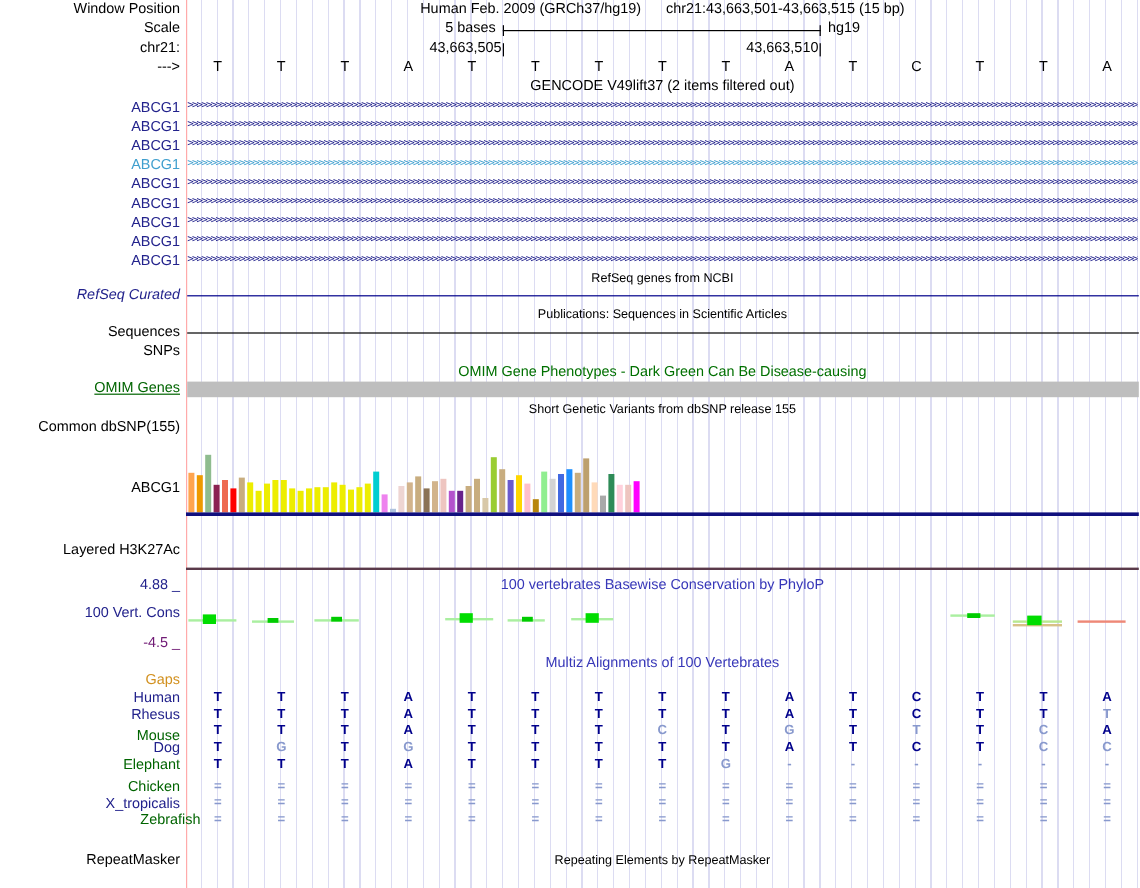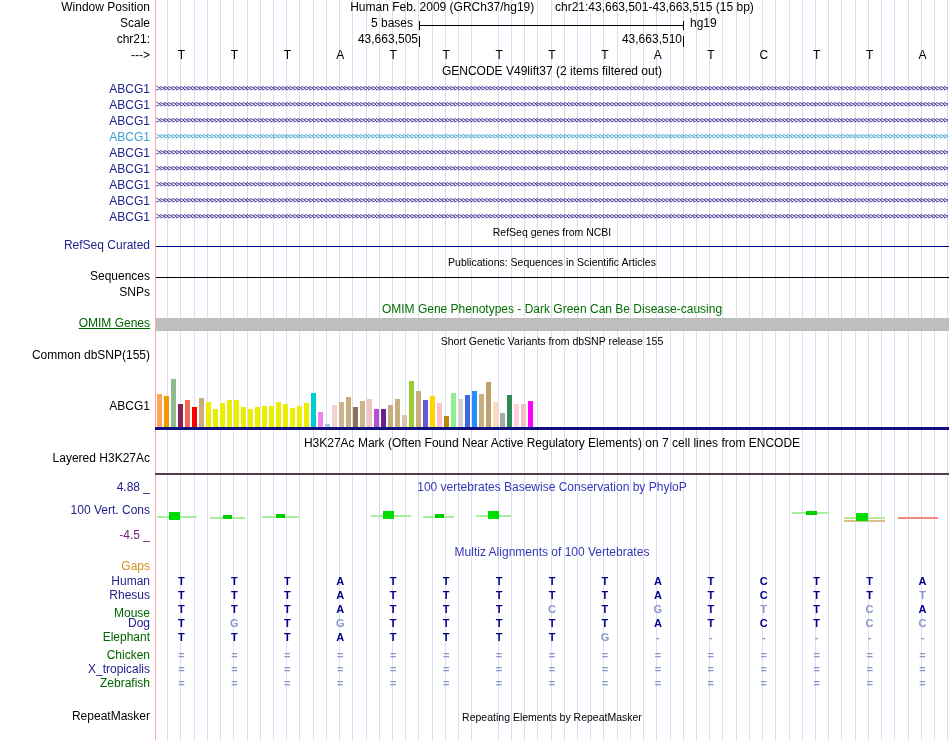--- a/index.html
+++ b/index.html
@@ -94,21 +94,21 @@
       <div class="gene-arrows" style="top: 161px; color: rgb(34, 34, 140);">&gt;&gt;&gt;&gt;&gt;&gt;&gt;&gt;&gt;&gt;&gt;&gt;&gt;&gt;&gt;&gt;&gt;&gt;&gt;&gt;&gt;&gt;&gt;&gt;&gt;&gt;&gt;&gt;&gt;&gt;&gt;&gt;&gt;&gt;&gt;&gt;&gt;&gt;&gt;&gt;&gt;&gt;&gt;&gt;&gt;&gt;&gt;&gt;&gt;&gt;&gt;&gt;&gt;&gt;&gt;&gt;&gt;&gt;&gt;&gt;&gt;&gt;&gt;&gt;&gt;&gt;&gt;&gt;&gt;&gt;&gt;&gt;&gt;&gt;&gt;&gt;&gt;&gt;&gt;&gt;&gt;&gt;&gt;&gt;&gt;&gt;&gt;&gt;&gt;&gt;&gt;&gt;&gt;&gt;&gt;&gt;&gt;&gt;&gt;&gt;&gt;&gt;&gt;&gt;&gt;&gt;&gt;&gt;&gt;&gt;&gt;&gt;&gt;&gt;&gt;&gt;&gt;&gt;&gt;&gt;&gt;&gt;&gt;&gt;&gt;&gt;&gt;&gt;&gt;&gt;&gt;&gt;&gt;&gt;&gt;&gt;&gt;&gt;&gt;&gt;&gt;&gt;&gt;&gt;&gt;&gt;&gt;&gt;&gt;&gt;&gt;&gt;&gt;&gt;&gt;&gt;&gt;&gt;&gt;&gt;&gt;&gt;&gt;&gt;&gt;&gt;&gt;&gt;&gt;&gt;&gt;&gt;&gt;&gt;&gt;&gt;&gt;&gt;&gt;&gt;&gt;&gt;&gt;&gt;&gt;&gt;&gt;&gt;&gt;&gt;&gt;&gt;&gt;&gt;&gt;&gt;&gt;&gt;&gt;&gt;&gt;&gt;&gt;&gt;&gt;&gt;&gt;&gt;&gt;&gt;&gt;&gt;&gt;&gt;&gt;&gt;&gt;&gt;&gt;&gt;&gt;&gt;&gt;&gt;&gt;&gt;&gt;&gt;&gt;&gt;&gt;&gt;&gt;&gt;&gt;&gt;&gt;&gt;&gt;&gt;&gt;&gt;&gt;&gt;&gt;&gt;&gt;&gt;&gt;&gt;&gt;&gt;&gt;&gt;&gt;&gt;&gt;&gt;&gt;&gt;&gt;&gt;&gt;&gt;&gt;&gt;&gt;&gt;&gt;&gt;&gt;&gt;&gt;&gt;&gt;&gt;&gt;&gt;&gt;&gt;&gt;&gt;&gt;&gt;&gt;&gt;&gt;&gt;&gt;&gt;&gt;&gt;&gt;&gt;&gt;&gt;&gt;&gt;&gt;&gt;</div>
       <div class="gene-row-label" style="top: 177px; color: rgb(34, 34, 140);">ABCG1</div>
       <div class="gene-arrows" style="top: 177px; color: rgb(34, 34, 140);">&gt;&gt;&gt;&gt;&gt;&gt;&gt;&gt;&gt;&gt;&gt;&gt;&gt;&gt;&gt;&gt;&gt;&gt;&gt;&gt;&gt;&gt;&gt;&gt;&gt;&gt;&gt;&gt;&gt;&gt;&gt;&gt;&gt;&gt;&gt;&gt;&gt;&gt;&gt;&gt;&gt;&gt;&gt;&gt;&gt;&gt;&gt;&gt;&gt;&gt;&gt;&gt;&gt;&gt;&gt;&gt;&gt;&gt;&gt;&gt;&gt;&gt;&gt;&gt;&gt;&gt;&gt;&gt;&gt;&gt;&gt;&gt;&gt;&gt;&gt;&gt;&gt;&gt;&gt;&gt;&gt;&gt;&gt;&gt;&gt;&gt;&gt;&gt;&gt;&gt;&gt;&gt;&gt;&gt;&gt;&gt;&gt;&gt;&gt;&gt;&gt;&gt;&gt;&gt;&gt;&gt;&gt;&gt;&gt;&gt;&gt;&gt;&gt;&gt;&gt;&gt;&gt;&gt;&gt;&gt;&gt;&gt;&gt;&gt;&gt;&gt;&gt;&gt;&gt;&gt;&gt;&gt;&gt;&gt;&gt;&gt;&gt;&gt;&gt;&gt;&gt;&gt;&gt;&gt;&gt;&gt;&gt;&gt;&gt;&gt;&gt;&gt;&gt;&gt;&gt;&gt;&gt;&gt;&gt;&gt;&gt;&gt;&gt;&gt;&gt;&gt;&gt;&gt;&gt;&gt;&gt;&gt;&gt;&gt;&gt;&gt;&gt;&gt;&gt;&gt;&gt;&gt;&gt;&gt;&gt;&gt;&gt;&gt;&gt;&gt;&gt;&gt;&gt;&gt;&gt;&gt;&gt;&gt;&gt;&gt;&gt;&gt;&gt;&gt;&gt;&gt;&gt;&gt;&gt;&gt;&gt;&gt;&gt;&gt;&gt;&gt;&gt;&gt;&gt;&gt;&gt;&gt;&gt;&gt;&gt;&gt;&gt;&gt;&gt;&gt;&gt;&gt;&gt;&gt;&gt;&gt;&gt;&gt;&gt;&gt;&gt;&gt;&gt;&gt;&gt;&gt;&gt;&gt;&gt;&gt;&gt;&gt;&gt;&gt;&gt;&gt;&gt;&gt;&gt;&gt;&gt;&gt;&gt;&gt;&gt;&gt;&gt;&gt;&gt;&gt;&gt;&gt;&gt;&gt;&gt;&gt;&gt;&gt;&gt;&gt;&gt;&gt;&gt;&gt;&gt;&gt;&gt;&gt;&gt;&gt;&gt;&gt;&gt;&gt;&gt;&gt;&gt;&gt;&gt;&gt;</div>
       <div class="gene-row-label" style="top: 193px; color: rgb(34, 34, 140);">ABCG1</div>
       <div class="gene-arrows" style="top: 193px; color: rgb(34, 34, 140);">&gt;&gt;&gt;&gt;&gt;&gt;&gt;&gt;&gt;&gt;&gt;&gt;&gt;&gt;&gt;&gt;&gt;&gt;&gt;&gt;&gt;&gt;&gt;&gt;&gt;&gt;&gt;&gt;&gt;&gt;&gt;&gt;&gt;&gt;&gt;&gt;&gt;&gt;&gt;&gt;&gt;&gt;&gt;&gt;&gt;&gt;&gt;&gt;&gt;&gt;&gt;&gt;&gt;&gt;&gt;&gt;&gt;&gt;&gt;&gt;&gt;&gt;&gt;&gt;&gt;&gt;&gt;&gt;&gt;&gt;&gt;&gt;&gt;&gt;&gt;&gt;&gt;&gt;&gt;&gt;&gt;&gt;&gt;&gt;&gt;&gt;&gt;&gt;&gt;&gt;&gt;&gt;&gt;&gt;&gt;&gt;&gt;&gt;&gt;&gt;&gt;&gt;&gt;&gt;&gt;&gt;&gt;&gt;&gt;&gt;&gt;&gt;&gt;&gt;&gt;&gt;&gt;&gt;&gt;&gt;&gt;&gt;&gt;&gt;&gt;&gt;&gt;&gt;&gt;&gt;&gt;&gt;&gt;&gt;&gt;&gt;&gt;&gt;&gt;&gt;&gt;&gt;&gt;&gt;&gt;&gt;&gt;&gt;&gt;&gt;&gt;&gt;&gt;&gt;&gt;&gt;&gt;&gt;&gt;&gt;&gt;&gt;&gt;&gt;&gt;&gt;&gt;&gt;&gt;&gt;&gt;&gt;&gt;&gt;&gt;&gt;&gt;&gt;&gt;&gt;&gt;&gt;&gt;&gt;&gt;&gt;&gt;&gt;&gt;&gt;&gt;&gt;&gt;&gt;&gt;&gt;&gt;&gt;&gt;&gt;&gt;&gt;&gt;&gt;&gt;&gt;&gt;&gt;&gt;&gt;&gt;&gt;&gt;&gt;&gt;&gt;&gt;&gt;&gt;&gt;&gt;&gt;&gt;&gt;&gt;&gt;&gt;&gt;&gt;&gt;&gt;&gt;&gt;&gt;&gt;&gt;&gt;&gt;&gt;&gt;&gt;&gt;&gt;&gt;&gt;&gt;&gt;&gt;&gt;&gt;&gt;&gt;&gt;&gt;&gt;&gt;&gt;&gt;&gt;&gt;&gt;&gt;&gt;&gt;&gt;&gt;&gt;&gt;&gt;&gt;&gt;&gt;&gt;&gt;&gt;&gt;&gt;&gt;&gt;&gt;&gt;&gt;&gt;&gt;&gt;&gt;&gt;&gt;&gt;&gt;&gt;&gt;&gt;&gt;&gt;&gt;&gt;&gt;&gt;&gt;</div>
       <div class="gene-row-label" style="top: 209px; color: rgb(34, 34, 140);">ABCG1</div>
       <div class="gene-arrows" style="top: 209px; color: rgb(34, 34, 140);">&gt;&gt;&gt;&gt;&gt;&gt;&gt;&gt;&gt;&gt;&gt;&gt;&gt;&gt;&gt;&gt;&gt;&gt;&gt;&gt;&gt;&gt;&gt;&gt;&gt;&gt;&gt;&gt;&gt;&gt;&gt;&gt;&gt;&gt;&gt;&gt;&gt;&gt;&gt;&gt;&gt;&gt;&gt;&gt;&gt;&gt;&gt;&gt;&gt;&gt;&gt;&gt;&gt;&gt;&gt;&gt;&gt;&gt;&gt;&gt;&gt;&gt;&gt;&gt;&gt;&gt;&gt;&gt;&gt;&gt;&gt;&gt;&gt;&gt;&gt;&gt;&gt;&gt;&gt;&gt;&gt;&gt;&gt;&gt;&gt;&gt;&gt;&gt;&gt;&gt;&gt;&gt;&gt;&gt;&gt;&gt;&gt;&gt;&gt;&gt;&gt;&gt;&gt;&gt;&gt;&gt;&gt;&gt;&gt;&gt;&gt;&gt;&gt;&gt;&gt;&gt;&gt;&gt;&gt;&gt;&gt;&gt;&gt;&gt;&gt;&gt;&gt;&gt;&gt;&gt;&gt;&gt;&gt;&gt;&gt;&gt;&gt;&gt;&gt;&gt;&gt;&gt;&gt;&gt;&gt;&gt;&gt;&gt;&gt;&gt;&gt;&gt;&gt;&gt;&gt;&gt;&gt;&gt;&gt;&gt;&gt;&gt;&gt;&gt;&gt;&gt;&gt;&gt;&gt;&gt;&gt;&gt;&gt;&gt;&gt;&gt;&gt;&gt;&gt;&gt;&gt;&gt;&gt;&gt;&gt;&gt;&gt;&gt;&gt;&gt;&gt;&gt;&gt;&gt;&gt;&gt;&gt;&gt;&gt;&gt;&gt;&gt;&gt;&gt;&gt;&gt;&gt;&gt;&gt;&gt;&gt;&gt;&gt;&gt;&gt;&gt;&gt;&gt;&gt;&gt;&gt;&gt;&gt;&gt;&gt;&gt;&gt;&gt;&gt;&gt;&gt;&gt;&gt;&gt;&gt;&gt;&gt;&gt;&gt;&gt;&gt;&gt;&gt;&gt;&gt;&gt;&gt;&gt;&gt;&gt;&gt;&gt;&gt;&gt;&gt;&gt;&gt;&gt;&gt;&gt;&gt;&gt;&gt;&gt;&gt;&gt;&gt;&gt;&gt;&gt;&gt;&gt;&gt;&gt;&gt;&gt;&gt;&gt;&gt;&gt;&gt;&gt;&gt;&gt;&gt;&gt;&gt;&gt;&gt;&gt;&gt;&gt;&gt;&gt;&gt;&gt;&gt;&gt;&gt;&gt;</div>
     </div>
 
   <div class="title t-small" style="top:226px">RefSeq genes from NCBI</div>
-  <div class="lbl" style="top: 239px; color: rgb(34, 34, 140);" id="refseq-label">RefSeq Curated</div>
+  <div class="lbl" style="top: 239px; color: rgb(34, 34, 140); font-style: italic;" id="refseq-label">RefSeq Curated</div>
   <div class="hline" style="top: 246px; height: 1px; background: rgb(0, 0, 139);" id="refseq-line"></div>
 
   <div class="title t-small" style="top:256px">Publications: Sequences in Scientific Articles</div>
   <div class="lbl" style="top:270px">Sequences</div>
   <div class="hline" style="top:277px;height:1px;background:#000"></div>
 
   <div class="lbl" style="top:286px">SNPs</div>
 
   <div class="title t-big" style="top: 303px; color: rgb(0, 112, 0);" id="omim-title">OMIM Gene Phenotypes - Dark Green Can Be Disease-causing</div>
   <div class="lbl" style="top: 317px; color: rgb(0, 100, 0); text-decoration: underline;" id="omim-label">OMIM Genes</div>
@@ -169,21 +169,20 @@
       <div class="gtex-bar" style="left: 486px; top: 382px; height: 45px; background: rgb(189, 160, 110);"></div>
       <div class="gtex-bar" style="left: 493px; top: 402px; height: 25px; background: rgb(255, 218, 185);"></div>
       <div class="gtex-bar" style="left: 500px; top: 413px; height: 14px; background: rgb(169, 169, 169);"></div>
       <div class="gtex-bar" style="left: 507px; top: 395px; height: 32px; background: rgb(46, 139, 87);"></div>
       <div class="gtex-bar" style="left: 514px; top: 404px; height: 23px; background: rgb(255, 209, 220);"></div>
       <div class="gtex-bar" style="left: 521px; top: 404px; height: 23px; background: rgb(238, 197, 192);"></div>
       <div class="gtex-bar" style="left: 528px; top: 401px; height: 26px; background: rgb(255, 0, 255);"></div>
     </div>
   <div class="hline" style="top: 427px; height: 3px; left: 155px; width: 794px; background: rgb(16, 16, 126);" id="gtex-baseline"></div>
 
-  <div class="title t-big" style="top:437px">H3K27Ac Mark (Often Found Near Active Regulatory Elements) on 7 cell lines from ENCODE</div>
   <div class="lbl" style="top:452px">Layered H3K27Ac</div>
   <div class="hline" style="top: 473px; height: 2px; left: 155px; width: 794px; background: rgb(90, 58, 74);" id="h3k-line"></div>
 
   <div class="lbl" style="top: 481px; color: rgb(34, 34, 140);" id="phylop-max">4.88 _</div>
   <div class="title t-big" style="top: 481px; color: rgb(55, 55, 184);" id="phylop-title">100 vertebrates Basewise Conservation by PhyloP</div>
   <div class="lbl" style="top: 504px; color: rgb(34, 34, 140);" id="phylop-label">100 Vert. Cons</div>
   <div id="phylop-marks">
       <div class="phylop-mark" style="left: 157px; top: 516px; width: 40px; height: 2px; background: rgb(170, 239, 160);"></div>
       <div class="phylop-mark" style="left: 169px; top: 512px; width: 11px; height: 8px; background: rgb(0, 221, 0);"></div>
       <div class="phylop-mark" style="left: 210px; top: 517px; width: 35px; height: 2px; background: rgb(170, 239, 160);"></div>
@@ -313,21 +312,21 @@
       <div class="align-cell" style="left: 420.133px; top: 663px; color: rgb(136, 153, 205);">=</div>
       <div class="align-cell" style="left: 473.067px; top: 663px; color: rgb(136, 153, 205);">=</div>
       <div class="align-cell" style="left: 526px; top: 663px; color: rgb(136, 153, 205);">=</div>
       <div class="align-cell" style="left: 578.933px; top: 663px; color: rgb(136, 153, 205);">=</div>
       <div class="align-cell" style="left: 631.867px; top: 663px; color: rgb(136, 153, 205);">=</div>
       <div class="align-cell" style="left: 684.8px; top: 663px; color: rgb(136, 153, 205);">=</div>
       <div class="align-cell" style="left: 737.733px; top: 663px; color: rgb(136, 153, 205);">=</div>
       <div class="align-cell" style="left: 790.667px; top: 663px; color: rgb(136, 153, 205);">=</div>
       <div class="align-cell" style="left: 843.6px; top: 663px; color: rgb(136, 153, 205);">=</div>
       <div class="align-cell" style="left: 896.533px; top: 663px; color: rgb(136, 153, 205);">=</div>
-      <div class="lbl" style="top: 677px; color: rgb(0, 100, 0);">Zebrafish</div>
+      <div class="lbl" style="top: 677px; color: rgb(0, 100, 0); padding-left: 17px;">Zebrafish</div>
       <div class="align-cell" style="left: 155.467px; top: 677px; color: rgb(136, 153, 205);">=</div>
       <div class="align-cell" style="left: 208.4px; top: 677px; color: rgb(136, 153, 205);">=</div>
       <div class="align-cell" style="left: 261.333px; top: 677px; color: rgb(136, 153, 205);">=</div>
       <div class="align-cell" style="left: 314.267px; top: 677px; color: rgb(136, 153, 205);">=</div>
       <div class="align-cell" style="left: 367.2px; top: 677px; color: rgb(136, 153, 205);">=</div>
       <div class="align-cell" style="left: 420.133px; top: 677px; color: rgb(136, 153, 205);">=</div>
       <div class="align-cell" style="left: 473.067px; top: 677px; color: rgb(136, 153, 205);">=</div>
       <div class="align-cell" style="left: 526px; top: 677px; color: rgb(136, 153, 205);">=</div>
       <div class="align-cell" style="left: 578.933px; top: 677px; color: rgb(136, 153, 205);">=</div>
       <div class="align-cell" style="left: 631.867px; top: 677px; color: rgb(136, 153, 205);">=</div>

